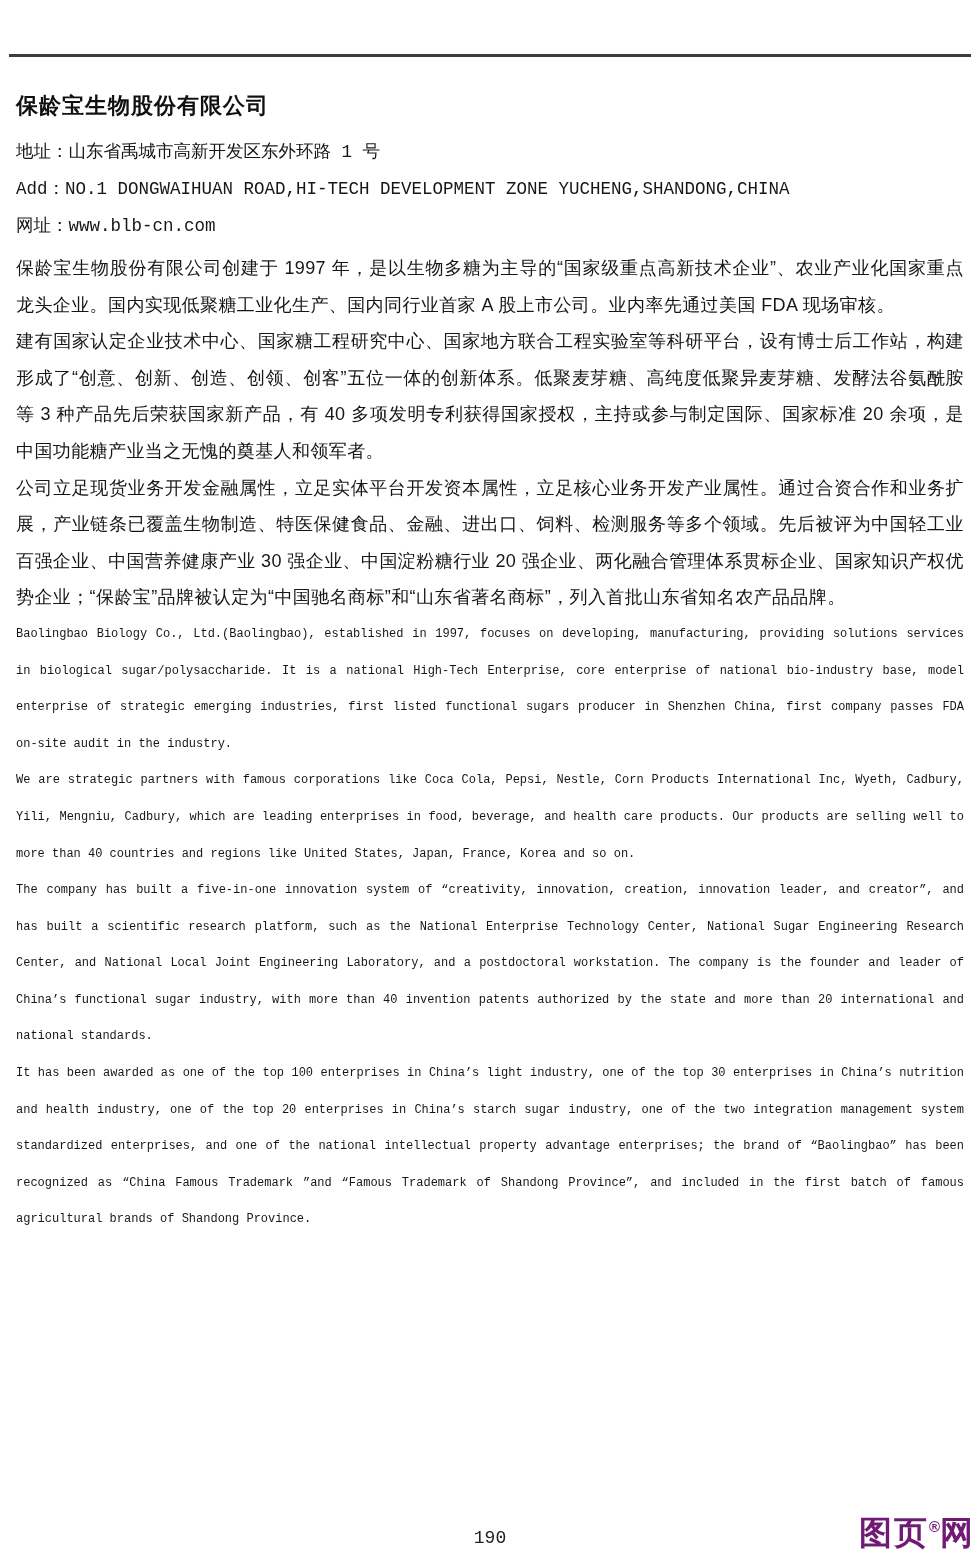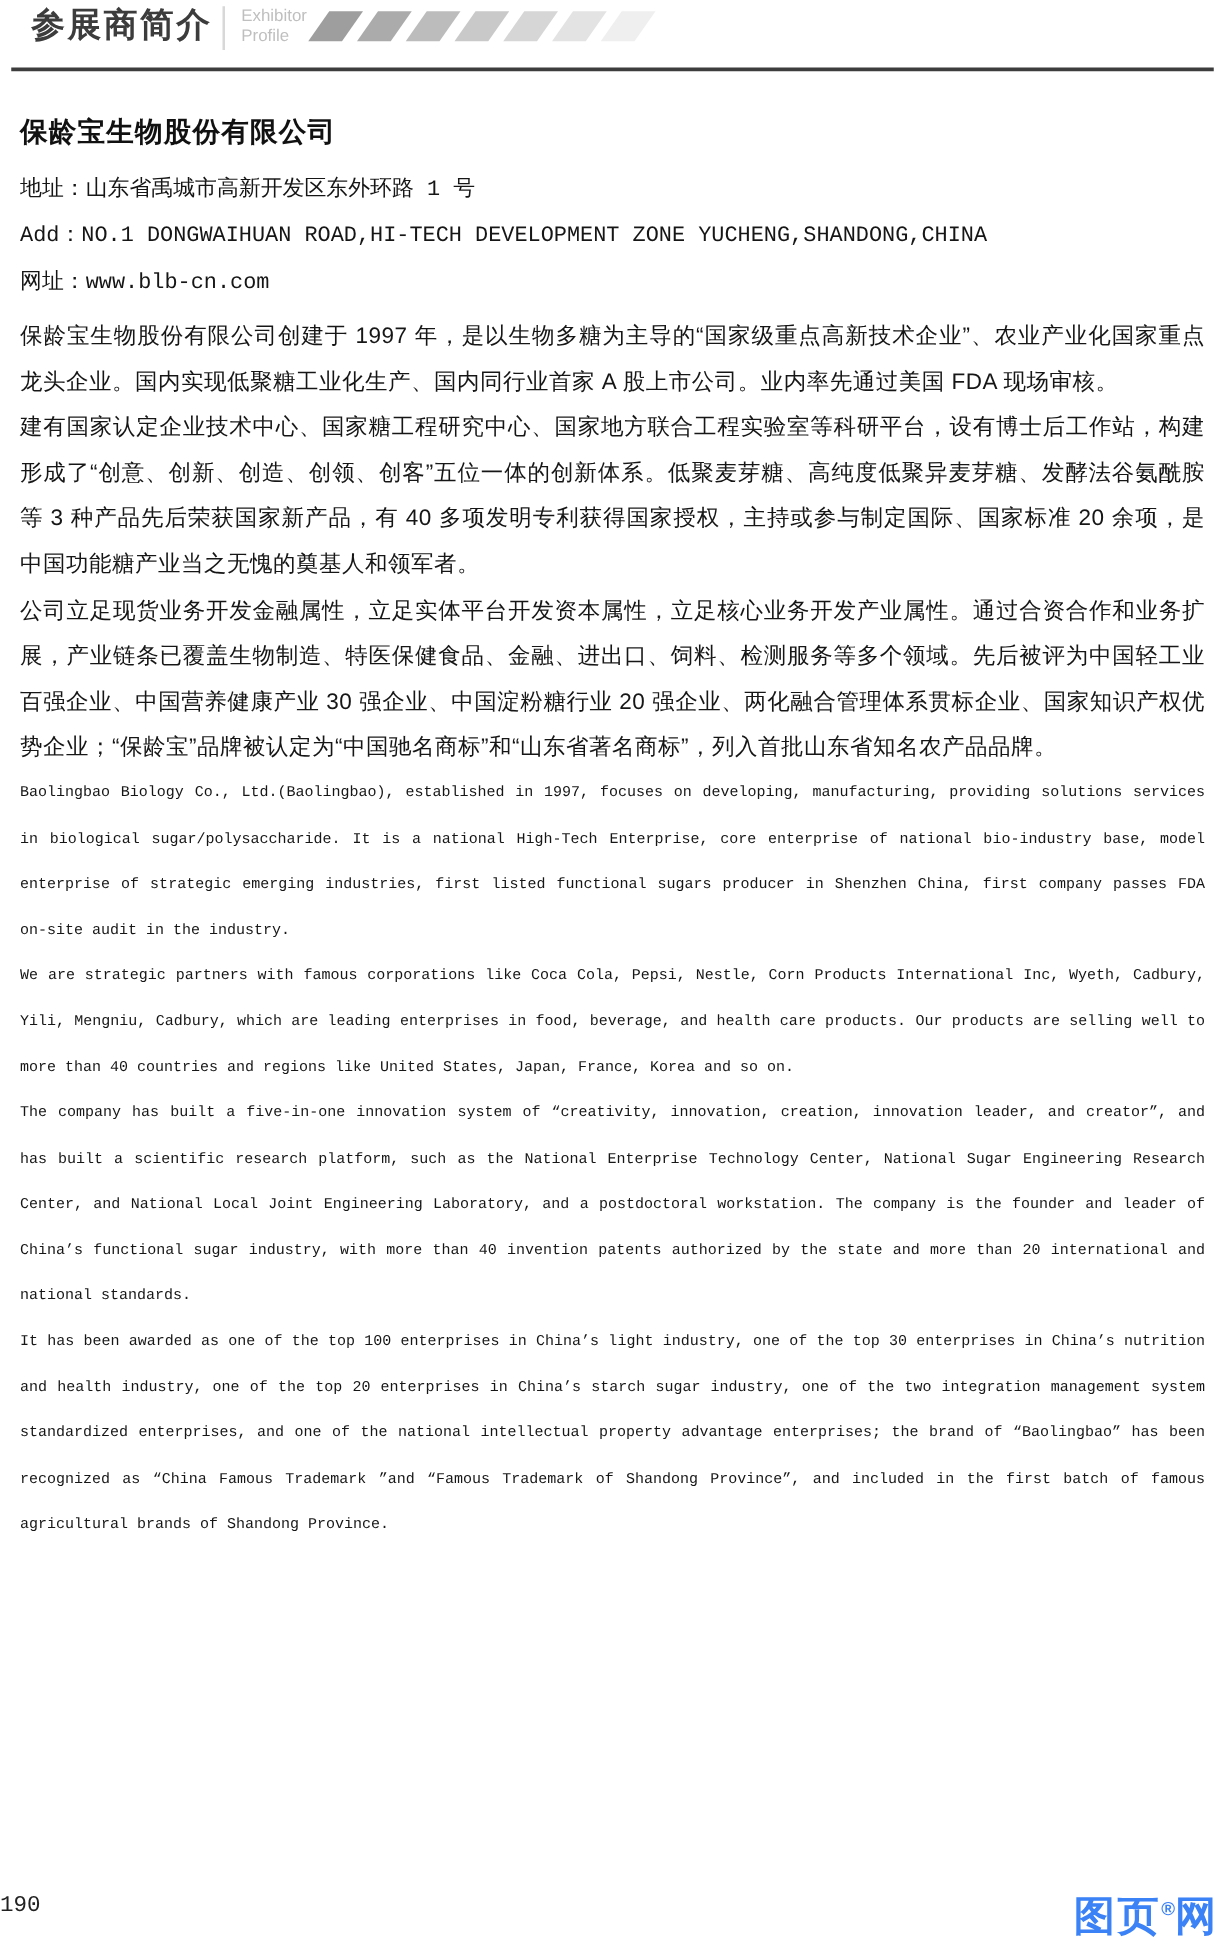--- a/index.html
+++ b/index.html
@@ -58,53 +58,36 @@
     white-space: nowrap;
   }
 
   .profile { margin-top: 5px; }
   .profile p { margin: 0; text-align: justify; text-justify: inter-ideograph; color: #161616; }
   .profile p.zh { font-size: 18px; line-height: 36.6px; letter-spacing: 0.4px; }
   .profile p.en { font-size: 12px; line-height: 36.6px; }
 
   
   .page-number {
-    position: absolute; bottom: 21px; left: 0; width: 100%;
-    font-size: 18px; color: #222;
+    position: absolute; bottom: 8px; left: 0; width: 100%;
+    text-align: center; font-size: 18px; color: #222;
     font-family: "Liberation Mono", "DejaVu Sans Mono", monospace;
   }
   .watermark {
     position: absolute; right: 5px; bottom: 6px;
     font-size: 33px; font-weight: bold; line-height: 34px;
     letter-spacing: 2px;
   }
   .watermark sup { font-size: 15px; vertical-align: super; letter-spacing: 0; }
 </style>
 </head>
 <body>
 
 <div class="page">
 
-  <div class="header">
-    <div class="header-title-zh">参展商简介</div>
-    <div class="header-vsep"></div>
-    <div class="header-title-en">
-      <div>Exhibitor</div>
-      <div>Profile</div>
-    </div>
-    <div class="stripes">
-        <div class="stripe" style="background: rgb(158, 158, 158);"></div>
-        <div class="stripe" style="background: rgb(171, 171, 171);"></div>
-        <div class="stripe" style="background: rgb(188, 188, 188);"></div>
-        <div class="stripe" style="background: rgb(201, 201, 201);"></div>
-        <div class="stripe" style="background: rgb(214, 214, 214);"></div>
-        <div class="stripe" style="background: rgb(227, 227, 227);"></div>
-        <div class="stripe" style="background: rgb(239, 239, 239);"></div>
-      </div>
-  </div>
 
   <div class="top-rule"></div>
 
   <div class="content">
     <h1 class="company-name-zh">保龄宝生物股份有限公司</h1>
 
     <div class="info-block">
       <div class="info-line mono">地址：山东省禹城市高新开发区东外环路 1 号</div>
       <div class="info-line mono">Add：NO.1 DONGWAIHUAN ROAD,HI-TECH DEVELOPMENT ZONE YUCHENG,SHANDONG,CHINA</div>
       <div class="info-line mono">网址：www.blb-cn.com</div>
@@ -116,17 +99,17 @@
         <p class="zh">公司立足现货业务开发金融属性，立足实体平台开发资本属性，立足核心业务开发产业属性。通过合资合作和业务扩展，产业链条已覆盖生物制造、特医保健食品、金融、进出口、饲料、检测服务等多个领域。先后被评为中国轻工业百强企业、中国营养健康产业 30 强企业、中国淀粉糖行业 20 强企业、两化融合管理体系贯标企业、国家知识产权优势企业；“保龄宝”品牌被认定为“中国驰名商标”和“山东省著名商标”，列入首批山东省知名农产品品牌。</p>
         <p class="en mono">Baolingbao Biology Co., Ltd.(Baolingbao), established in 1997, focuses on developing, manufacturing, providing solutions services in biological sugar/polysaccharide. It is a national High-Tech Enterprise, core enterprise of national bio-industry base, model enterprise of strategic emerging industries, first listed functional sugars producer in Shenzhen China, first company passes FDA on-site audit in the industry.</p>
         <p class="en mono">We are strategic partners with famous corporations like Coca Cola, Pepsi, Nestle, Corn Products International Inc, Wyeth, Cadbury, Yili, Mengniu, Cadbury, which are leading enterprises in food, beverage, and health care products. Our products are selling well to more than 40 countries and regions like United States, Japan, France, Korea and so on.</p>
         <p class="en mono">The company has built a five-in-one innovation system of “creativity, innovation, creation, innovation leader, and creator”, and has built a scientific research platform, such as the National Enterprise Technology Center, National Sugar Engineering Research Center, and National Local Joint Engineering Laboratory, and a postdoctoral workstation. The company is the founder and leader of China’s functional sugar industry, with more than 40 invention patents authorized by the state and more than 20 international and national standards.</p>
         <p class="en mono">It has been awarded as one of the top 100 enterprises in China’s light industry, one of the top 30 enterprises in China’s nutrition and health industry, one of the top 20 enterprises in China’s starch sugar industry, one of the two integration management system standardized enterprises, and one of the national intellectual property advantage enterprises; the brand of “Baolingbao” has been recognized as “China Famous Trademark ”and “Famous Trademark of Shandong Province”, and included in the first batch of famous agricultural brands of Shandong Province.</p>
       </div>
   </div>
 
   <div class="page-number">190</div>
 
-  <div class="watermark" style="color: #3b82f6; margin-left: 14px;">
+  <div class="watermark" style="color: #701a75; margin-left: 14px;">
     <span>图页</span><sup>®</sup><span>网</span>
   </div>
 
 </div>
 
 </body></html>

